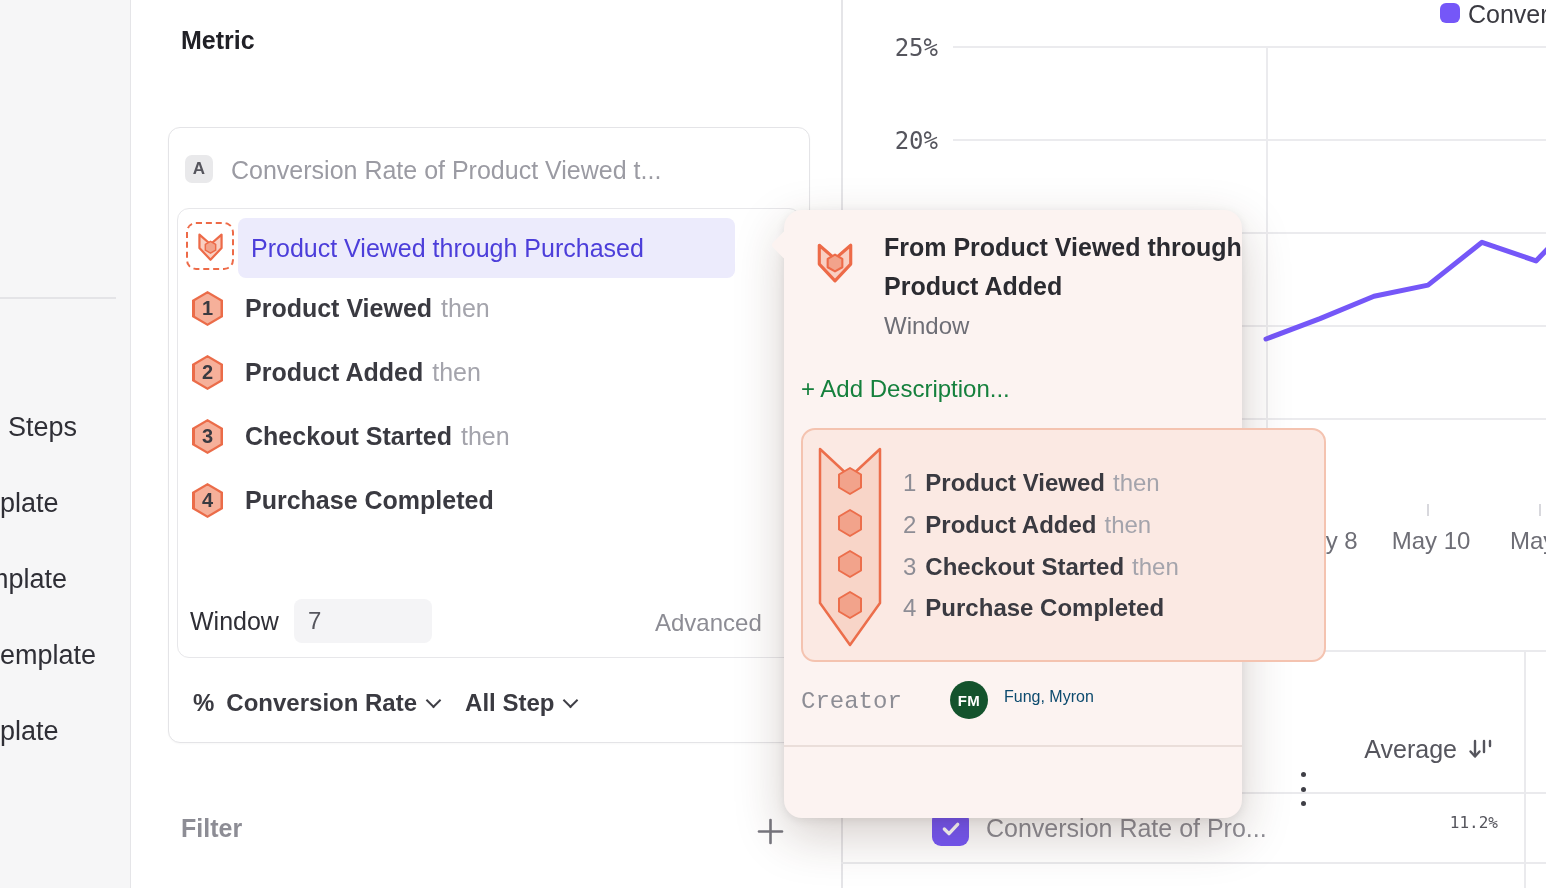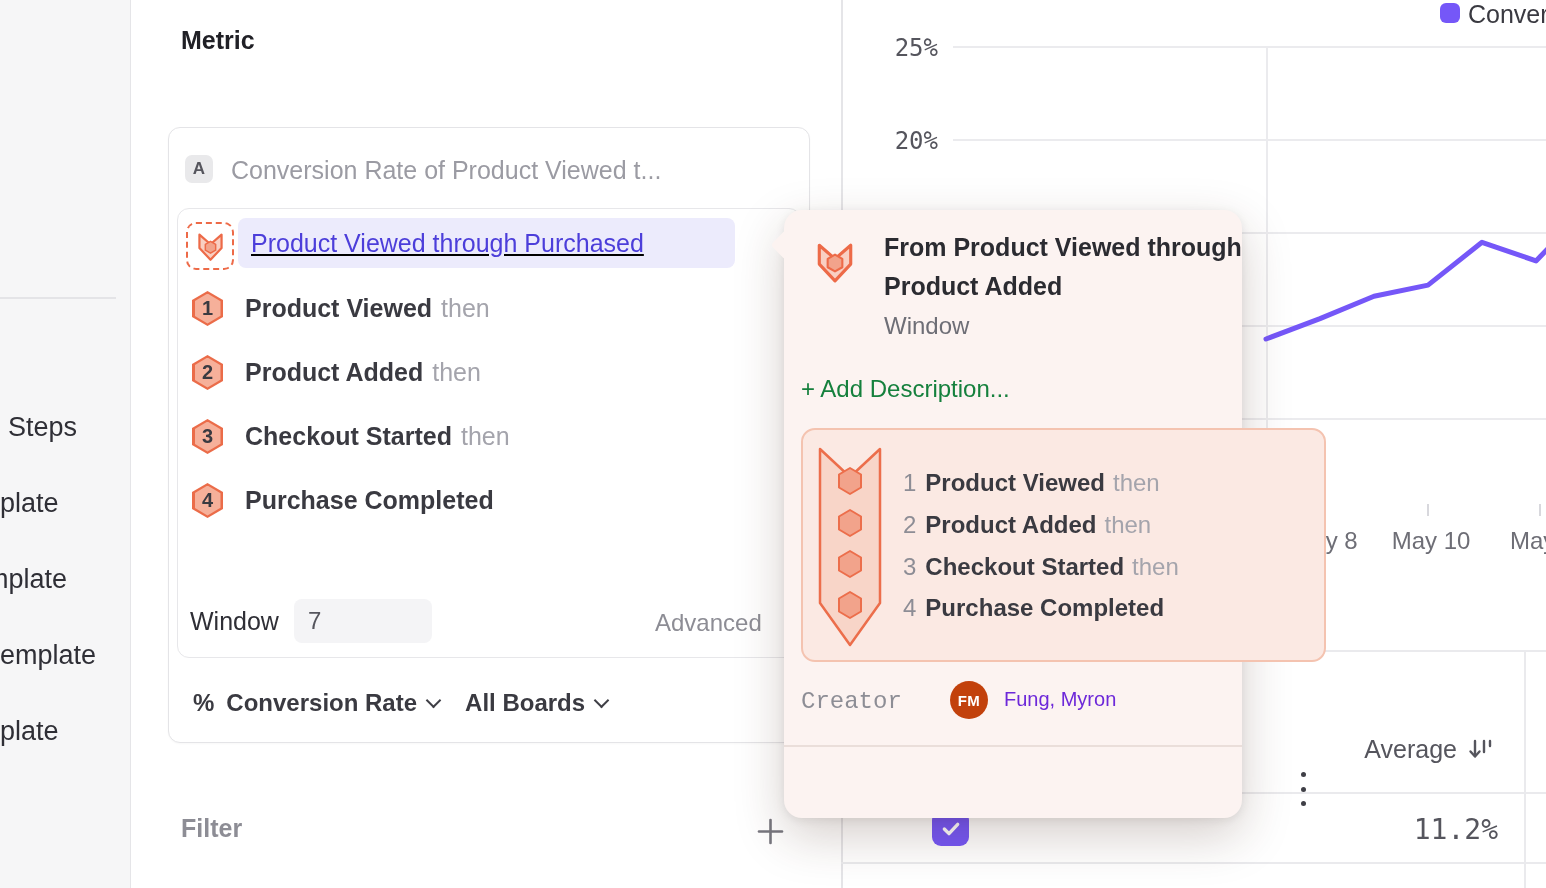--- a/index.html
+++ b/index.html
@@ -43,38 +43,38 @@
   
   .vdivider{left:841px;top:0;width:1.5px;height:888px;background:#e5e5e8;}
   .ylab{width:60px;text-align:right;font-size:24px;color:#55555d;}
   .xlab{font-size:24px;color:#6e6e76;text-align:center;white-space:nowrap;}
   .legend-swatch{width:20px;height:20px;border-radius:6px;background:#7557f8;}
   .legend-label{font-size:25px;font-weight:500;color:#3a3a41;white-space:nowrap;}
   .tline{background:#eaeaed;}
   .avg-head{display:flex;align-items:center;justify-content:flex-end;gap:10px;font-size:25px;font-weight:500;color:#55555d;cursor:pointer;}
   .checkbox{width:37px;height:35px;border-radius:9px;background:#7557f8;display:flex;align-items:center;justify-content:center;cursor:pointer;}
   .row-label{font-size:25px;color:#8d8d95;white-space:nowrap;cursor:pointer;}
-  .row-value{font-size:28px;color:#55555d;text-align:right;}
+  .row-value{font-size:16px;color:#55555d;text-align:right;}
   
   .popover{left:784px;top:210px;width:458px;height:608px;background:#fcf3f1;border-radius:18px;z-index:10;
     box-shadow:0 18px 50px rgba(70,35,25,.22),0 2px 10px rgba(0,0,0,.08);}
   .pop-tail{position:absolute;left:-9px;top:24px;width:22px;height:22px;background:#fcf3f1;transform:rotate(45deg);border-radius:4px;}
   .pop-title{font-size:25px;font-weight:700;color:#2b2b31;line-height:39px;}
   .pop-sub{font-size:24px;color:#6e6e76;}
   .add-desc{font-size:24px;color:#15803d;cursor:pointer;}
   .funnel-card{position:absolute;left:17px;top:218px;width:521px;height:230px;background:#fbe9e3;
     border:2px solid #f4c3b0;border-radius:14px;}
   .pop-step{position:absolute;left:100px;display:flex;align-items:center;height:28px;font-size:24px;white-space:nowrap;}
   .pop-step .no{color:#8d8d95;margin-right:9px;}
   .pop-step .nm{font-weight:600;color:#3a3a41;}
   .pop-step .sx{color:#a4a4ac;margin-left:8px;}
   .creator-label{font-size:24px;color:#8d8d95;}
-  .avatar{width:38px;height:38px;border-radius:50%;background:#c2410c;display:flex;align-items:center;justify-content:center;
+  .avatar{width:38px;height:38px;border-radius:50%;background:#14532d;display:flex;align-items:center;justify-content:center;
     color:#fff;font-size:15px;font-weight:700;letter-spacing:.5px;}
-  .creator-name{font-size:20px;color:#6d28d9;}
+  .creator-name{font-size:16px;color:#0c4a6e;}
   .pop-divider{position:absolute;left:0;top:535px;width:100%;height:1.5px;background:#eadeda;}
   .kebab{position:absolute;left:507px;top:560px;width:24px;height:34px;display:flex;flex-direction:column;
     align-items:center;justify-content:space-between;cursor:pointer;padding:2px 0;}
   .kebab i{width:5px;height:5px;border-radius:50%;background:#3f3f46;}
   .filter-heading{font-size:25px;font-weight:700;color:#8d8d95;}
 </style>
 </head>
 <body>
 
 <div id="app">
@@ -96,21 +96,21 @@
     <div class="abs series-title" style="left:62px;top:28px;">Conversion Rate of Product Viewed t...</div>
 
     <div class="abs inner-card" style="left:8px;top:80px;width:622px;height:448px;">
 
       <div class="abs dashed-box" style="left:8px;top:13px;">
         <svg width="27" height="31" viewBox="0 0 36 42">
           <polygon points="3,5 18,18 33,5 33,23 18,39 3,23" fill="#f9cfc2" stroke="#ed6a48" stroke-width="3" stroke-linejoin="round"></polygon>
           <polygon points="18,14 25,18 25,26 18,30 11,26 11,18" fill="#f2a38b" stroke="#ed6a48" stroke-width="2" stroke-linejoin="round"></polygon>
         </svg>
       </div>
-      <div class="abs event-pill" style="left:60px;top:9px;width:484px;height:50px;text-decoration:underline;">
+      <div class="abs event-pill" style="left:60px;top:9px;width:484px;height:60px;">
         <span>Product Viewed through Purchased</span>
       </div>
 
       <div class="abs hex" style="left:14px;top:82px;">
           <i class="h-out abs"></i>
           <i class="h-in abs"></i>
           <b>1</b>
         </div>
       <div class="abs step-line" style="left:67px;top:82px;">
         <span class="nm">Product Viewed</span>
@@ -150,21 +150,21 @@
 
       <div class="abs window-label" style="left:12px;top:398px;">Window</div>
       <input class="abs window-input" style="left: 116px; top: 390px;" value="7">
       <div class="abs" style="left:477px;top:400px;font-size:24px;font-weight:500;color:#8d8d95;cursor:pointer;">Advanced</div>
     </div>
 
     <div class="abs measure-row" style="left:24px;top:560px;height:30px;">
       <span>%</span>
       <span style="margin-left:12px;">Conversion Rate</span>
       <span class="chev"></span>
-      <span style="margin-left:26px;">All Boards</span>
+      <span style="margin-left:26px;">All Step</span>
       <span class="chev"></span>
     </div>
   </div>
 
   <div class="abs filter-heading" style="left:181px;top:814px;">Filter</div>
   <svg class="abs" style="left:757px;top:818px;" width="27" height="27" viewBox="0 0 27 27">
     <line x1="13.5" y1="2" x2="13.5" y2="25" stroke="#77777f" stroke-width="2.6" stroke-linecap="round"></line>
     <line x1="2" y1="13.5" x2="25" y2="13.5" stroke="#77777f" stroke-width="2.6" stroke-linecap="round"></line>
   </svg>
 
@@ -210,20 +210,21 @@
       <line x1="17" y1="5" x2="17" y2="16" stroke="#55555d" stroke-width="2.4" stroke-linecap="round"></line>
       <line x1="23" y1="5" x2="23" y2="10" stroke="#55555d" stroke-width="2.4" stroke-linecap="round"></line>
     </svg>
   </div>
 
   <div class="abs checkbox" style="left:932px;top:811px;">
     <svg width="24" height="24" viewBox="0 0 36 36">
       <polyline points="8,18 15,25 28,11" fill="none" stroke="#fff" stroke-width="5" stroke-linecap="round" stroke-linejoin="round"></polyline>
     </svg>
   </div>
+  <div class="abs row-label" style="left:986px;top:814px;">Conversion Rate of Pro...</div>
   <div class="abs row-value mono" style="left:1378px;top:813px;width:120px;">11.2%</div>
 
   <div class="abs popover">
     <div class="pop-tail"></div>
 
     <svg class="abs" style="left:32px;top:30px;" width="38" height="44" viewBox="0 0 36 42">
       <polygon points="3,5 18,18 33,5 33,23 18,39 3,23" fill="#f9cfc2" stroke="#ed6a48" stroke-width="3" stroke-linejoin="round"></polygon>
       <polygon points="18,14 25,18 25,26 18,30 11,26 11,18" fill="#f2a38b" stroke="#ed6a48" stroke-width="2" stroke-linejoin="round"></polygon>
     </svg>
     <div class="abs pop-title" style="left:100px;top:18px;width:402px;">From Product Viewed through Product Added</div>

